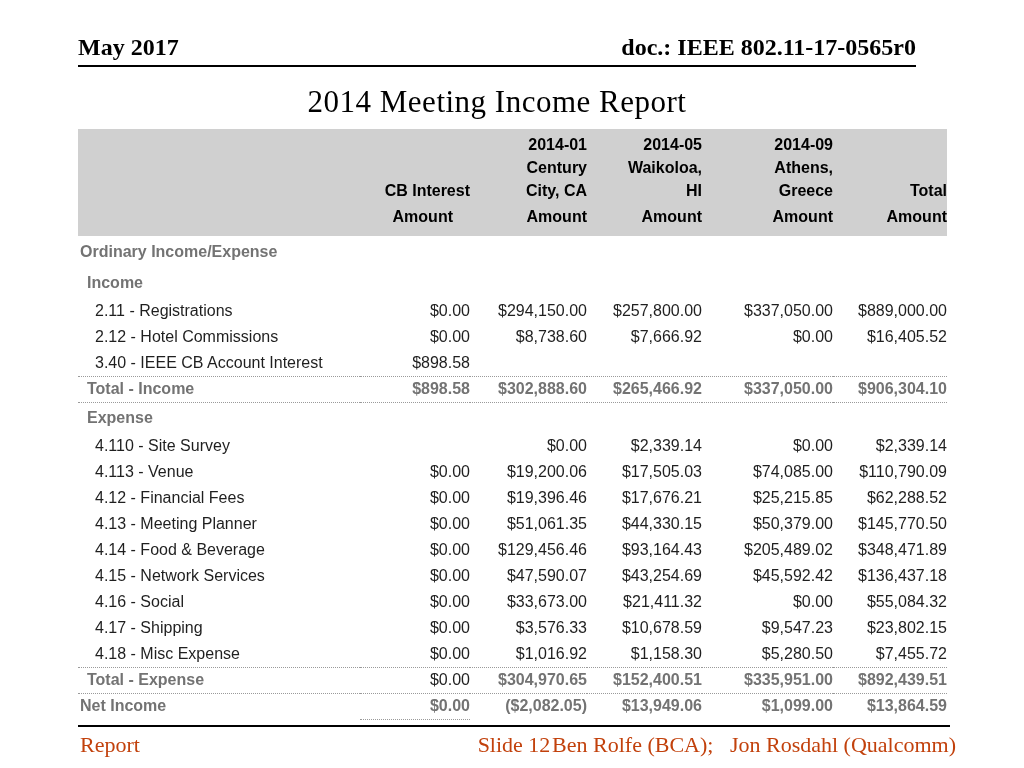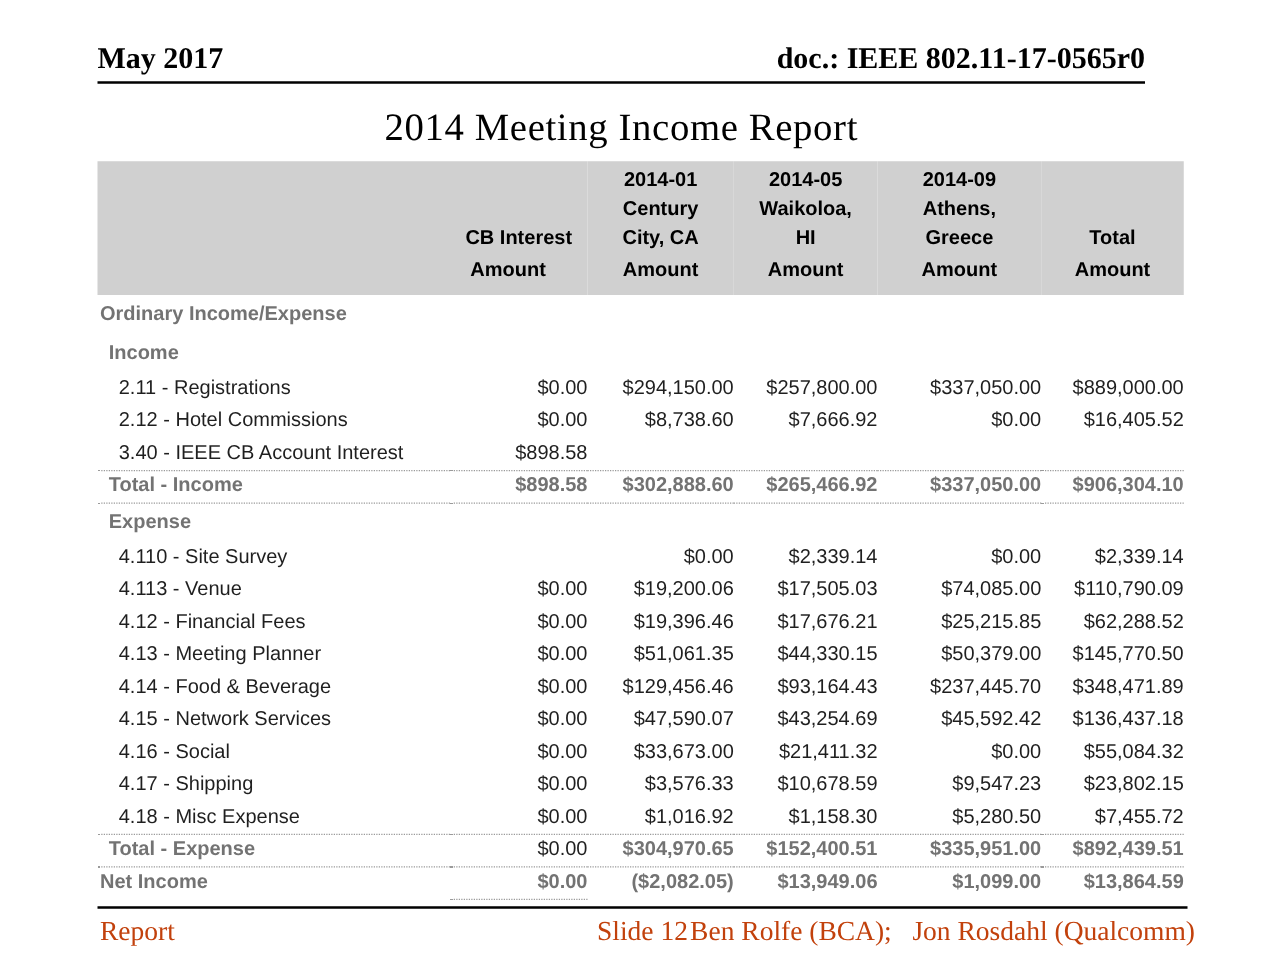--- a/index.html
+++ b/index.html
@@ -16,21 +16,21 @@
     margin-top:17px;color:#000;letter-spacing:0.5px;}
 
   
   table{border-collapse:collapse;table-layout:fixed;width:869px;margin-top:9px;
     font-size:16px;color:#1f1f1f;}
   col.c-label{width:282px;} col.c-v1{width:110px;} col.c-v2{width:117px;}
   col.c-v3{width:115px;} col.c-v4{width:131px;} col.c-v5{width:114px;}
   thead tr{background:#d0d0d0;height:107px;}
   th{vertical-align:bottom;text-align:right;font-weight:bold;color:#000;
     padding:0 0 8px 0;font-size:16px;}
-  .hline{line-height:23px;white-space:nowrap;text-align:center;}
+  .hline{line-height:23px;white-space:nowrap;}
   .hline.amount{margin-top:3px;}
   .hline.amt-center{padding-right:17px;}
 
   tbody tr{height:26px;}
   tbody tr.section-row{height:31px;}
   td{padding:0;vertical-align:middle;white-space:nowrap;}
   td.label{text-align:left;}
   .indent-0{padding-left:2px;} .indent-1{padding-left:9px;} .indent-2{padding-left:17px;}
   td.val{text-align:right;}
   .bold{font-weight:bold;color:#737373;}
@@ -184,21 +184,21 @@
           <td class="val">$51,061.35</td>
           <td class="val">$44,330.15</td>
           <td class="val">$50,379.00</td>
           <td class="val">$145,770.50</td>
         </tr>
         <tr>
           <td class="label indent-2">4.14 - Food &amp; Beverage</td>
           <td class="val">$0.00</td>
           <td class="val">$129,456.46</td>
           <td class="val">$93,164.43</td>
-          <td class="val">$237,445.70</td>
+          <td class="val">$205,489.02</td>
           <td class="val">$348,471.89</td>
         </tr>
         <tr>
           <td class="label indent-2">4.15 - Network Services</td>
           <td class="val">$0.00</td>
           <td class="val">$47,590.07</td>
           <td class="val">$43,254.69</td>
           <td class="val">$45,592.42</td>
           <td class="val">$136,437.18</td>
         </tr>

